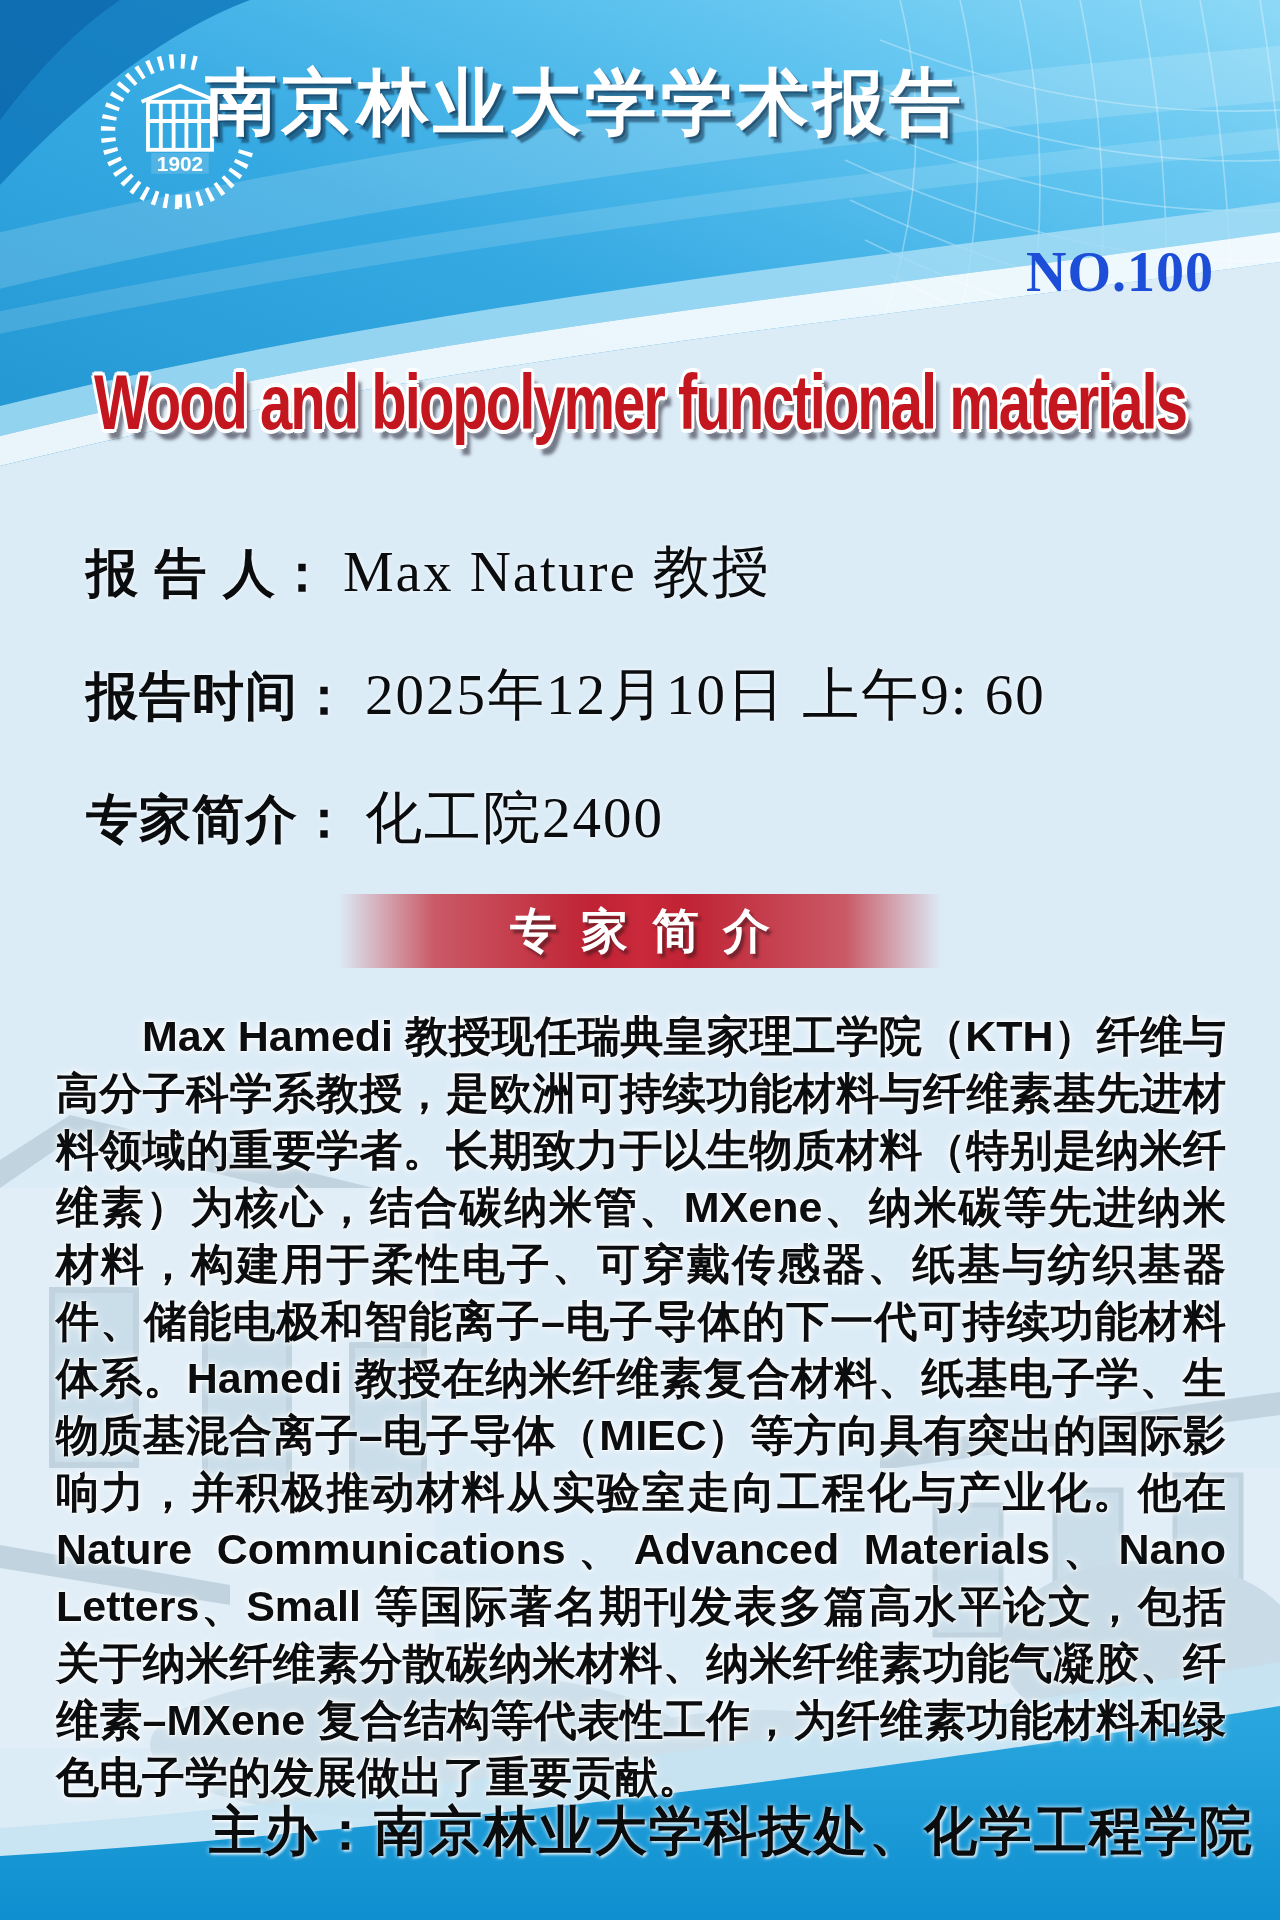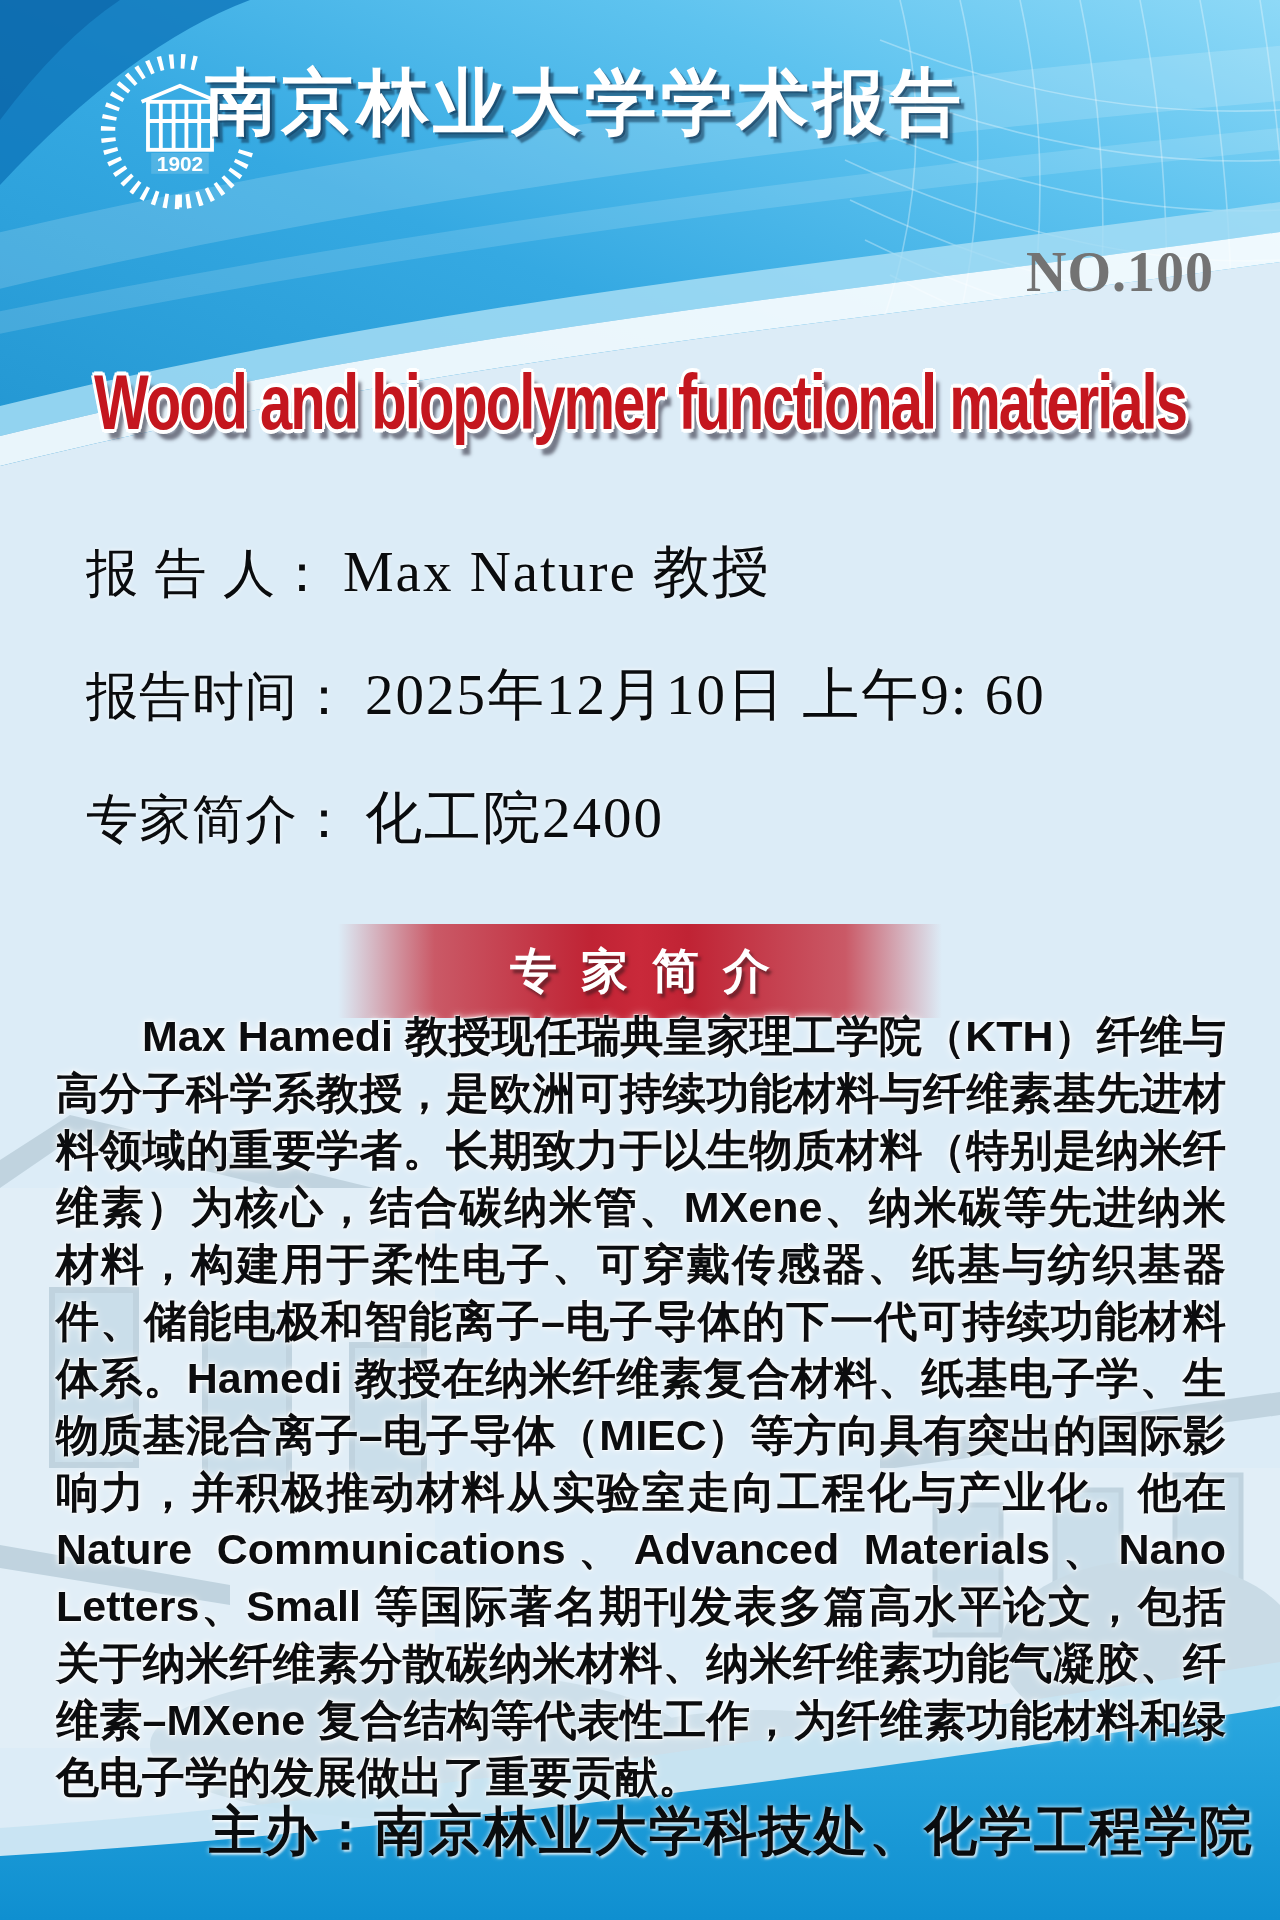--- a/index.html
+++ b/index.html
@@ -19,49 +19,49 @@
     font-family:"Liberation Serif","DejaVu Serif",serif;
     font-weight:700;font-size:72px;line-height:1.15;letter-spacing:4px;
     color:#ffffff;
     text-shadow:5px 6px 2px rgba(15,45,75,.55), 2px 2px 0 rgba(15,45,75,.45);
     white-space:nowrap;
   }
   .issue-no{
     position:absolute;left:985px;top:240px;width:270px;z-index:3;
     text-align:center;
     font-family:"Liberation Serif","DejaVu Serif",serif;
-    font-weight:700;font-size:56px;letter-spacing:1px;color:#737373;
+    font-weight:700;font-size:56px;letter-spacing:1px;color:#1d4ed8;
     white-space:nowrap;
   }
   .lecture-title{
     position:absolute;left:0;top:368px;width:1280px;z-index:3;
     text-align:center;white-space:nowrap;
     font-weight:700;font-size:58px;letter-spacing:-2px;
     transform:scaleY(1.35);transform-origin:50% 50%;
     color:#c4161e;
     text-shadow:
       -2px -2px 0 #fff, 2px -2px 0 #fff, -2px 2px 0 #fff, 2px 2px 0 #fff,
       0 -3px 0 #fff, 0 3px 0 #fff, -3px 0 0 #fff, 3px 0 0 #fff,
       6px 7px 3px rgba(70,70,85,.7);
   }
   
   .info-block{position:absolute;left:86px;top:534px;z-index:3;}
   .info-row{display:flex;align-items:baseline;margin-bottom:46px;white-space:nowrap;}
   .info-label{
-    font-weight:400;font-size:52px;color:#0a0c0e;letter-spacing:1px;
+    font-weight:700;font-size:52px;color:#0a0c0e;letter-spacing:1px;
     text-shadow:0 0 4px rgba(255,255,255,.9);
   }
   .info-value{
     font-family:"Liberation Serif","DejaVu Serif",serif;
     font-size:57px;color:#0a0c0e;margin-left:14px;letter-spacing:2px;
     text-shadow:0 0 4px rgba(255,255,255,.9);
   }
   
   .section-banner{
-    position:absolute;left:338px;top:924px;width:604px;height:94px;z-index:3;
+    position:absolute;left:338px;top:894px;width:604px;height:74px;z-index:3;
     background:linear-gradient(90deg,
       rgba(196,40,54,0) 0%, rgba(196,40,54,.75) 16%,
       #c02334 42%, #c9293a 50%, #c02334 58%,
       rgba(196,40,54,.75) 84%, rgba(196,40,54,0) 100%);
     display:flex;align-items:center;justify-content:center;
   }
   .section-banner-text{
     font-weight:700;font-size:47px;color:#ffffff;
     letter-spacing:24px;padding-left:24px;
     text-shadow:3px 4px 3px rgba(70,25,30,.65);

